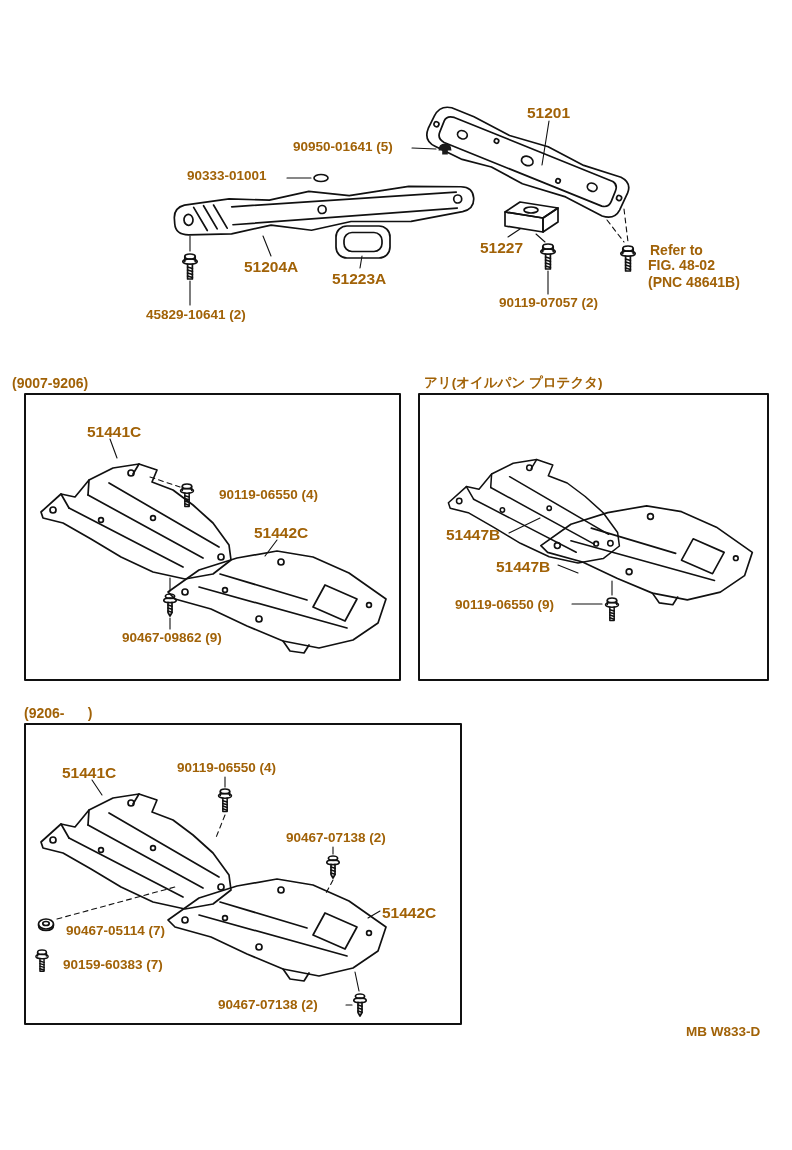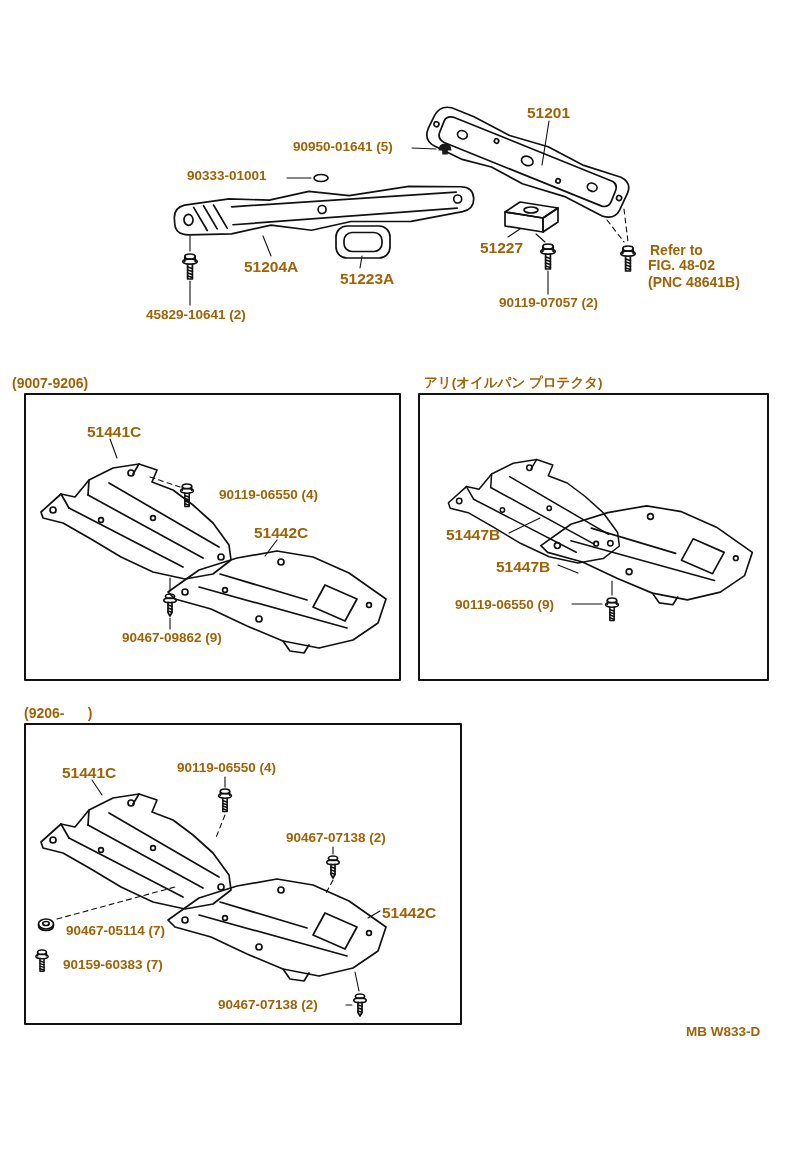--- a/index.html
+++ b/index.html
@@ -166,21 +166,21 @@
       <path d="M225,815 L215,840"></path>
       <path d="M333,880 L325,895"></path>
       <path d="M57,919 L175,887"></path>
     </g>
   </svg>
 
   <div class="label s16" style="left:527px;top:104px">51201</div>
   <div class="label s14" style="left:293px;top:140px">90950-01641 (5)</div>
   <div class="label s14" style="left:187px;top:169px">90333-01001</div>
   <div class="label s16" style="left:244px;top:258px">51204A</div>
-  <div class="label s16" style="left:340px;top:270px">51223A</div>
+  <div class="label s16" style="left:332px;top:270px">51223A</div>
   <div class="label s16" style="left:480px;top:239px">51227</div>
   <div class="label s14" style="left:146px;top:308px">45829-10641 (2)</div>
   <div class="label s14" style="left:499px;top:296px">90119-07057 (2)</div>
   <div class="label s15" style="left:650px;top:243px">Refer to</div>
   <div class="label s15" style="left:648px;top:258px">FIG. 48-02</div>
   <div class="label s11" style="left:648px;top:275px">(PNC 48641B)</div>
 
   <div class="label s15" style="left:12px;top:376px">(9007-9206)</div>
   <div class="label s16" style="left:87px;top:423px">51441C</div>
   <div class="label s14" style="left:219px;top:488px">90119-06550 (4)</div>

